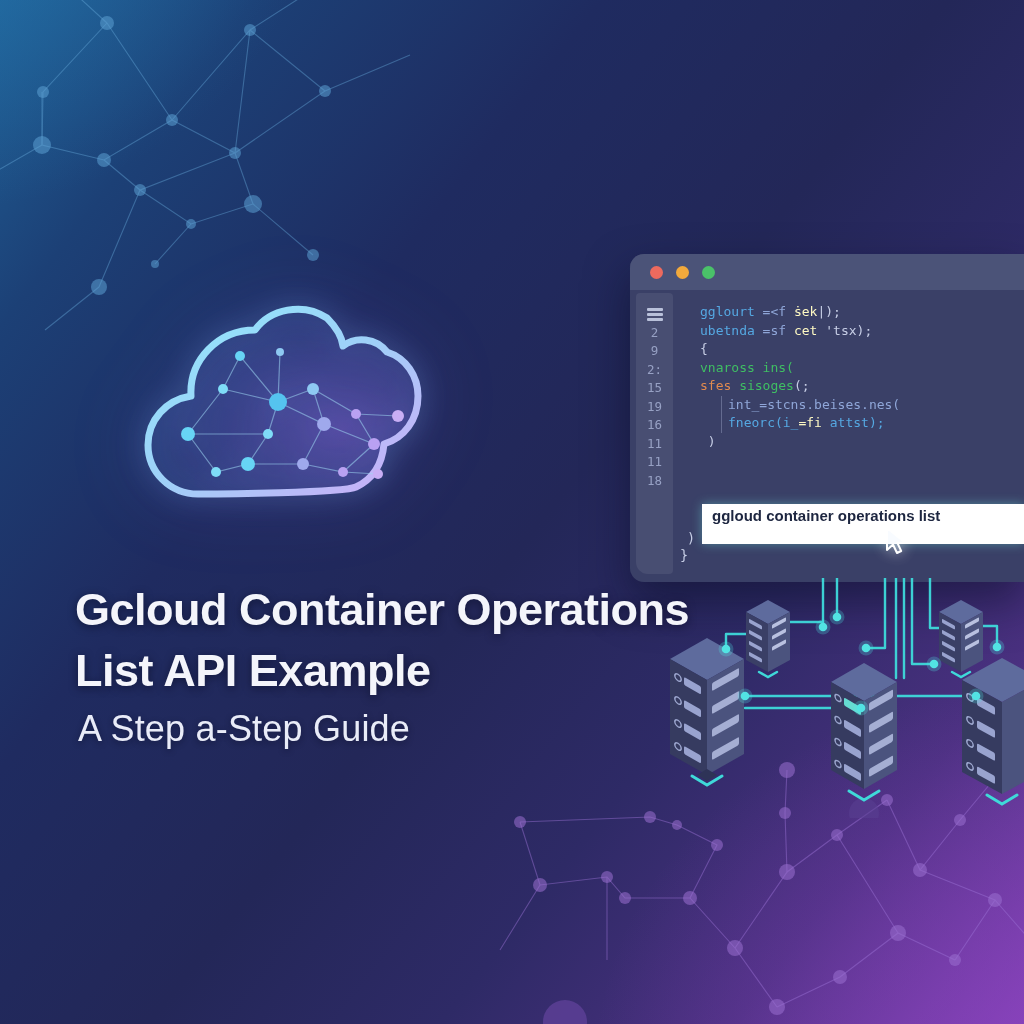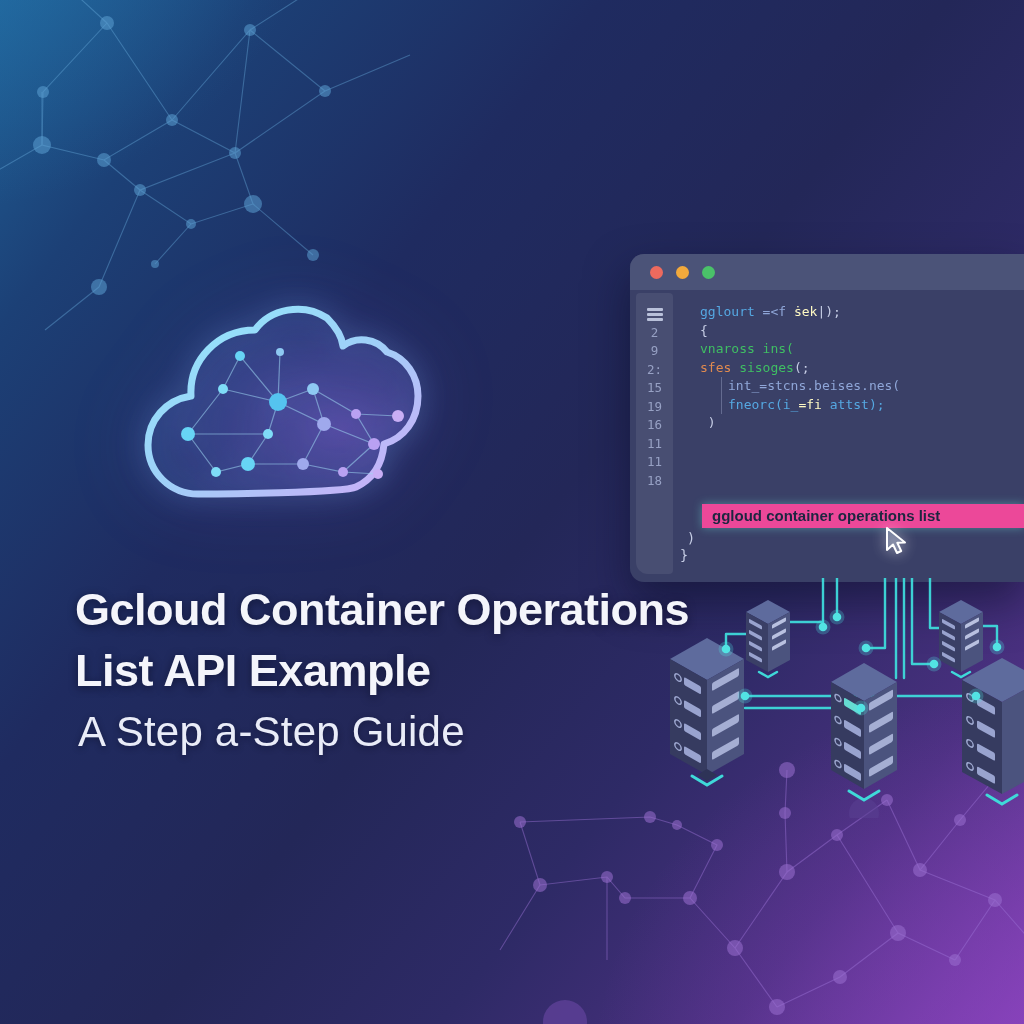--- a/index.html
+++ b/index.html
@@ -33,37 +33,37 @@
   .grow.burger{display:flex;flex-direction:column;justify-content:center;align-items:center;gap:2.5px;}
   .grow.burger i{display:block;width:16px;height:2.5px;background:#b9c1da;border-radius:1px;}
   .code{position:absolute;left:70px;top:36px;right:4px;padding-top:13px;
     font-family:"DejaVu Sans Mono",monospace;font-size:13px;line-height:18.5px;}
   .cline{height:18.5px;white-space:pre;}
   .cline.ind{padding-left:28px;position:relative;}
   .cline.ind::before{content:'';position:absolute;left:21px;top:0;bottom:0;
     border-left:1.5px solid rgba(200,210,240,.30);}
   .tok-blue{color:#55a8e2}.tok-orange{color:#e08a4f}.tok-green{color:#3fbf63}
   .tok-teal{color:#fef9c3}.tok-light{color:#c7cee6}.tok-slate{color:#8fa6d8}
-  .cmdbar{position:absolute;left:72px;top:250px;right:0;height:24px;background:#ec4899;
+  .cmdbar{position:absolute;left:72px;top:250px;right:0;height:40px;background:#ffffff;
     font-family:"Liberation Sans",sans-serif;font-weight:bold;font-size:15px;color:#1d2640;
     line-height:24px;padding-left:10px;box-shadow:0 0 10px rgba(110,220,213,.45);}
   .brace{position:absolute;font-family:"DejaVu Sans Mono",monospace;font-size:13.5px;color:#c7cee6;}
   .brace.b1{left:57px;top:276px;}
   .brace.b2{left:50px;top:293px;}
 
   .cursor{position:absolute;left:884px;top:526px;
     filter:drop-shadow(0 0 7px rgba(255,255,255,.75));}
 
   .servers{position:absolute;left:660px;top:578px;width:364px;height:240px;pointer-events:none}
 
   
   .title{position:absolute;left:75px;color:#f4f5fb;font-weight:bold;font-size:45px;
     letter-spacing:-.5px;text-shadow:0 2px 8px rgba(8,10,30,.55);white-space:nowrap;}
   .t1{top:584px;} .t2{top:645px;text-align:right;}
-  .subtitle{position:absolute;left:78px;top:708px;color:#e9ecf8;font-size:42px;
+  .subtitle{position:absolute;left:78px;top:708px;color:#e9ecf8;font-size:36px;
     font-weight:400;letter-spacing:.2px;text-shadow:0 2px 6px rgba(8,10,30,.45);white-space:nowrap;}
 </style>
 </head>
 <body>
 
 <div class="stage">
 
   <svg class="bg-net" width="1024" height="1024" viewBox="0 0 1024 1024">
     <g stroke="#6aaede" stroke-width="1.1" opacity="0.40" fill="none">
       <path d="M107,23 L43,92 L42,145 L104,160 L172,120 L107,23"></path>
@@ -187,20 +187,21 @@
           <div class="grow">15</div>
           <div class="grow">19</div>
           <div class="grow">16</div>
           <div class="grow">11</div>
           <div class="grow">11</div>
           <div class="grow">18</div>
         </div>
     </div>
     <div class="code">
         <div class="cline"><span class="tok-blue">gglourt</span><span class="tok-slate"> =&lt;f </span><span class="tok-teal">ṡek</span><span class="tok-light">|);</span></div>
+        <div class="cline"><span class="tok-blue">ubetnda</span><span class="tok-slate"> =sf </span><span class="tok-teal">cet</span><span class="tok-light"> 'tsx);</span></div>
         <div class="cline"><span class="tok-light">{</span></div>
         <div class="cline"><span class="tok-green">vnaross</span><span class="tok-green"> ins(</span></div>
         <div class="cline"><span class="tok-orange">sfes</span><span class="tok-green"> sisoges</span><span class="tok-light">(;</span></div>
         <div class="cline ind"><span class="tok-slate">int_=stcns.beises.nes(</span></div>
         <div class="cline ind"><span class="tok-blue">fneorc(i_</span><span class="tok-teal">=fi</span><span class="tok-blue"> attst);</span></div>
         <div class="cline"><span class="tok-light"> )</span></div>
       </div>
     <div class="cmdbar">ggloud container operations list</div>
     <div class="brace b1">)</div>
     <div class="brace b2">}</div>

